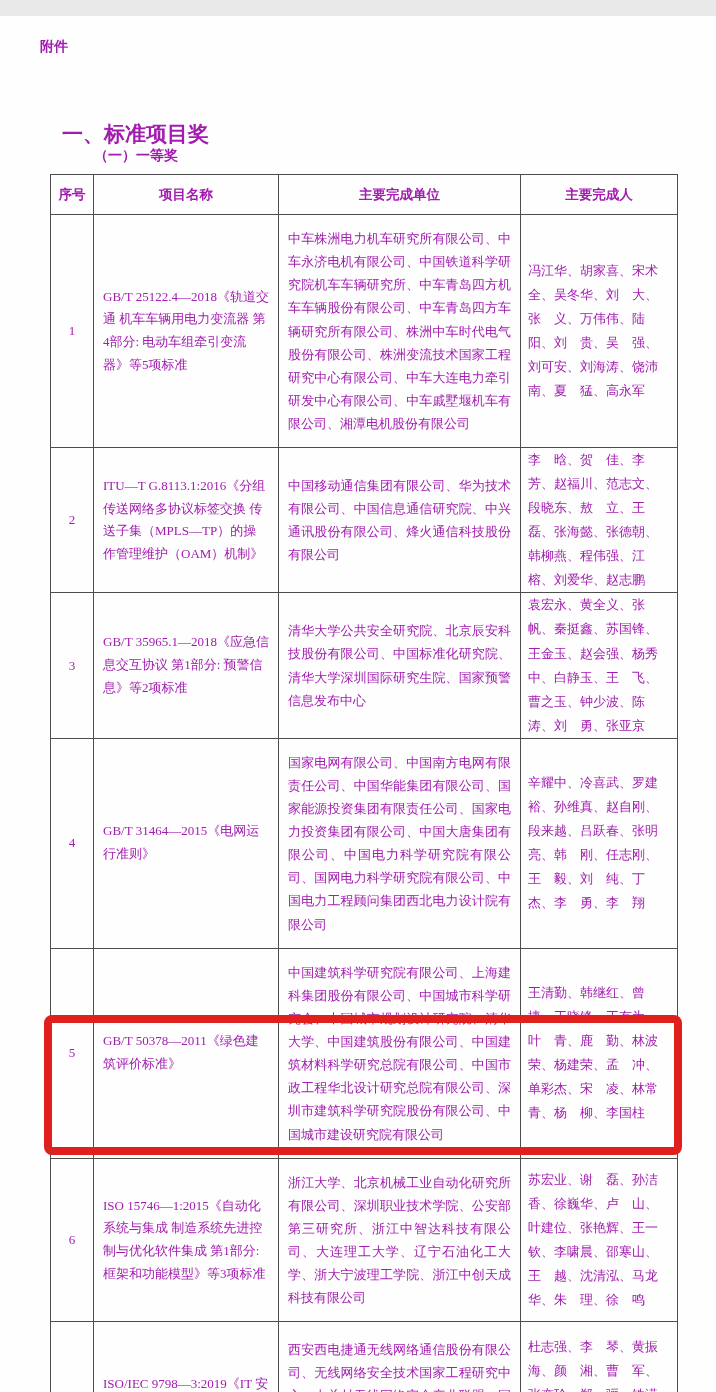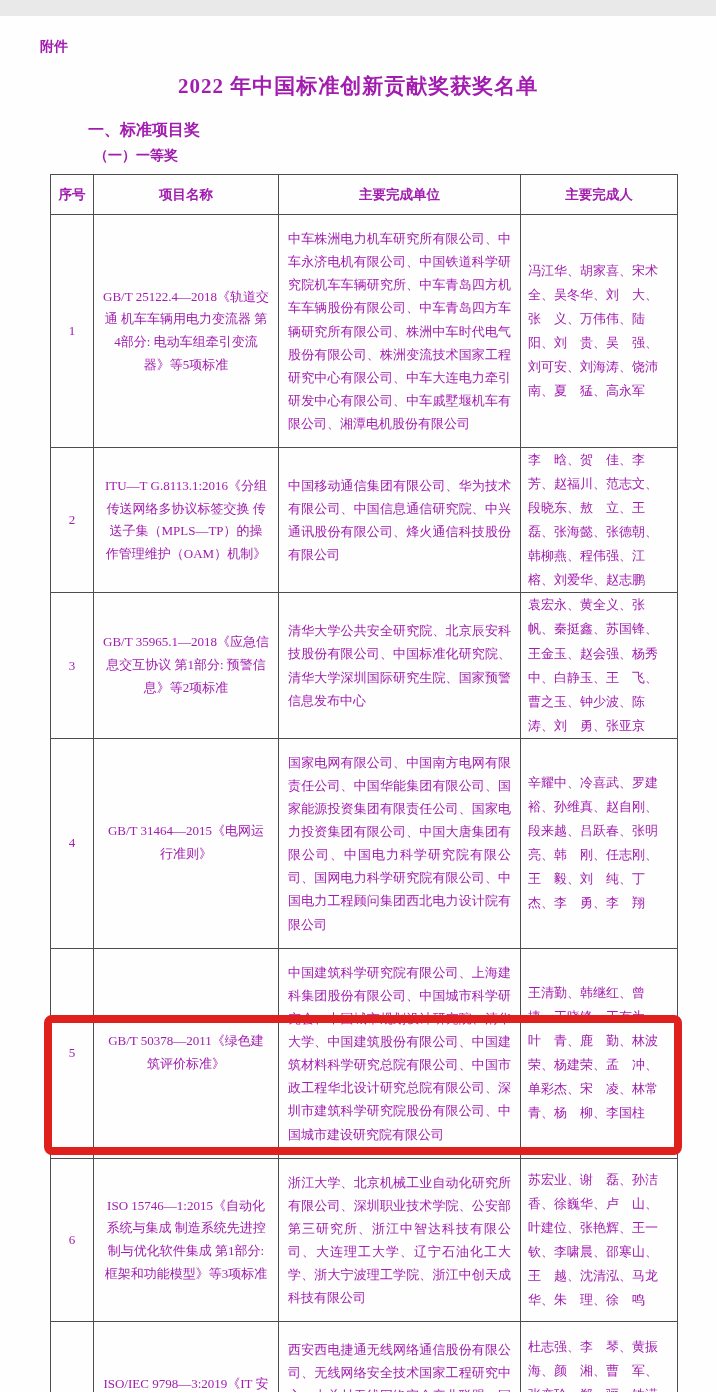--- a/index.html
+++ b/index.html
@@ -24,22 +24,22 @@
   .doc-title {
     position: absolute;
     left: 0; right: 0; top: 56px;
     text-align: center;
     font-size: 21px;
     font-weight: bold;
     letter-spacing: 1px;
   }
   .section-1 {
     position: absolute;
-    left: 88px; top: 104px;
-    font-size: 16px;
+    left: 62px; top: 104px;
+    font-size: 21px;
     font-weight: bold;
     font-family: Liberation Serif, serif;
   }
   .section-2 {
     position: absolute;
     left: 94px; top: 131px;
     font-size: 14px;
     font-weight: 600;
     text-align: right;
   }
@@ -69,21 +69,21 @@
     font-size: 13.5px;
     font-family: "Liberation Sans", "DejaVu Sans", sans-serif;
   }
   td.no-cell {
     text-align: center;
     font-size: 13.5px;
   }
   td.project-cell {
     padding: 10px 9px;
     line-height: 1.75;
-    text-align: center;
+    text-align: left;
   }
   td.units-cell {
     padding: 12px 9px;
     line-height: 1.78;
     text-align: justify;
   }
   td.people-cell {
     padding: 0 7px;
     line-height: 1.85;
     font-size: 12.5px;
@@ -111,21 +111,20 @@
     background: #141414;
   }
 </style>
 </head>
 <body>
 
 <div class="page">
 
   <div class="attachment">附件</div>
 
-  <div class="doc-title">2022 年中国标准创新贡献奖获奖名单</div>
 
   <div class="section-1">一、标准项目奖</div>
 
   <div class="section-2">（一）一等奖</div>
 
   <div class="table-wrap">
     <table class="award">
       <colgroup>
         <col class="c-no">
           <col class="c-project">

